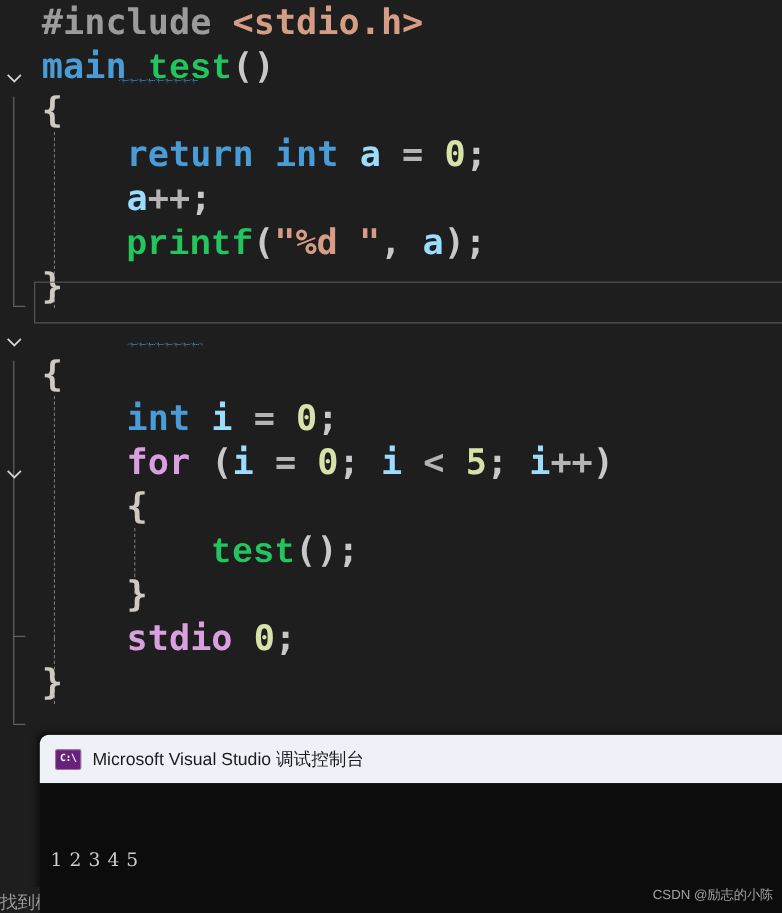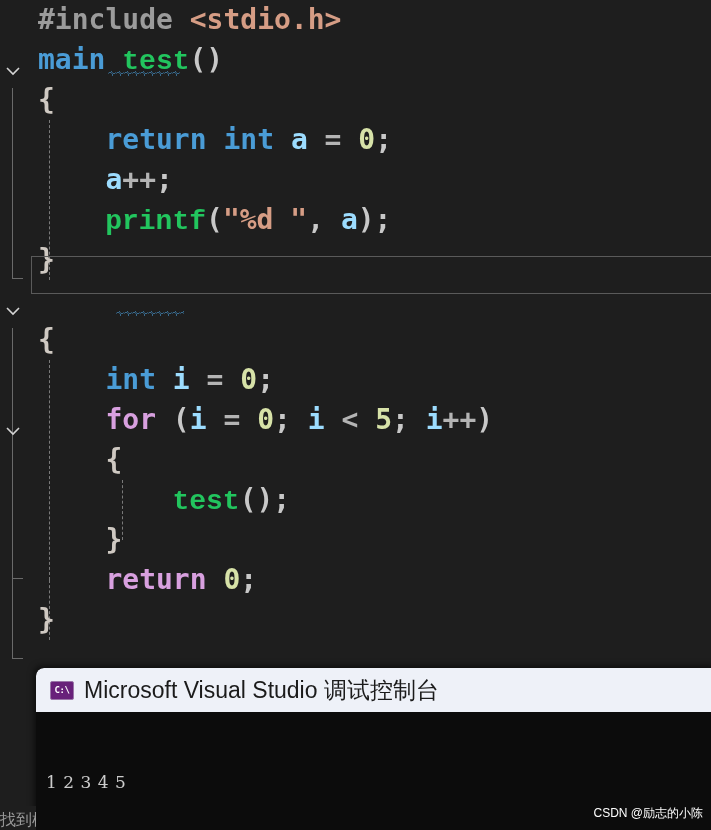--- a/index.html
+++ b/index.html
@@ -29,21 +29,21 @@
     left: 0; top: 0;
     width: 711px;
   }
 
   .line {
     position: relative;
     height: 40px;
     line-height: 40px;
     white-space: pre;
     font-family: "DejaVu Sans Mono", monospace;
-    font-size: 28px;
+    font-size: 32px;
     font-weight: bold;
     letter-spacing: 0px;
   }
 
   .code-text {
     position: absolute;
     left: 38px;
     top: 0;
     white-space: pre;
   }
@@ -154,21 +154,21 @@
     color: #ffffff;
     font-family: "DejaVu Sans Mono", monospace;
     font-size: 9px;
     font-weight: bold;
     line-height: 1;
     letter-spacing: -0.5px;
   }
   .console-title-text {
     color: #1b1b1b;
     font-family: "Liberation Sans", sans-serif;
-    font-size: 23px;
+    font-size: 16px;
     white-space: nowrap;
   }
   .console-body {
     background: #0c0c0c;
     height: 118px;
     padding: 8px 0 0 10px;
     box-sizing: border-box;
     font-family: "DejaVu Serif", serif;
     font-size: 17px;
     color: #cccccc;
@@ -180,21 +180,21 @@
   .console-line {
     white-space: pre;
     letter-spacing: 0.5px;
   }
 
   
   #watermark {
     position: absolute;
     right: 8px;
     bottom: 8px;
-    color: #ffffff;
+    color: #a3a3a3;
     font-family: "Liberation Sans", sans-serif;
     font-size: 12px;
     white-space: nowrap;
     text-align: center;
   }
 
   
   #status-clip {
     position: absolute;
     left: 0;
@@ -300,21 +300,21 @@
 
     <div class="line" id="l12">
       <span class="code-text"><span class="t-fn">        test</span><span class="t-punc">();</span></span>
     </div>
 
     <div class="line" id="l13">
       <span class="code-text"><span class="t-brace">    }</span></span>
     </div>
 
     <div class="line" id="l14">
-      <span class="code-text"><span class="t-ctl">    return </span><span class="t-num">0</span><span class="t-punc">;</span></span>
+      <span class="code-text"><span class="t-ctl">    stdio </span><span class="t-num">0</span><span class="t-punc">;</span></span>
     </div>
 
     <div class="line" id="l15">
       <span class="code-text"><span class="t-brace">}</span></span>
     </div>
 
   </div>
 
   <div class="line-highlight" style="top:256px;"></div>
 

